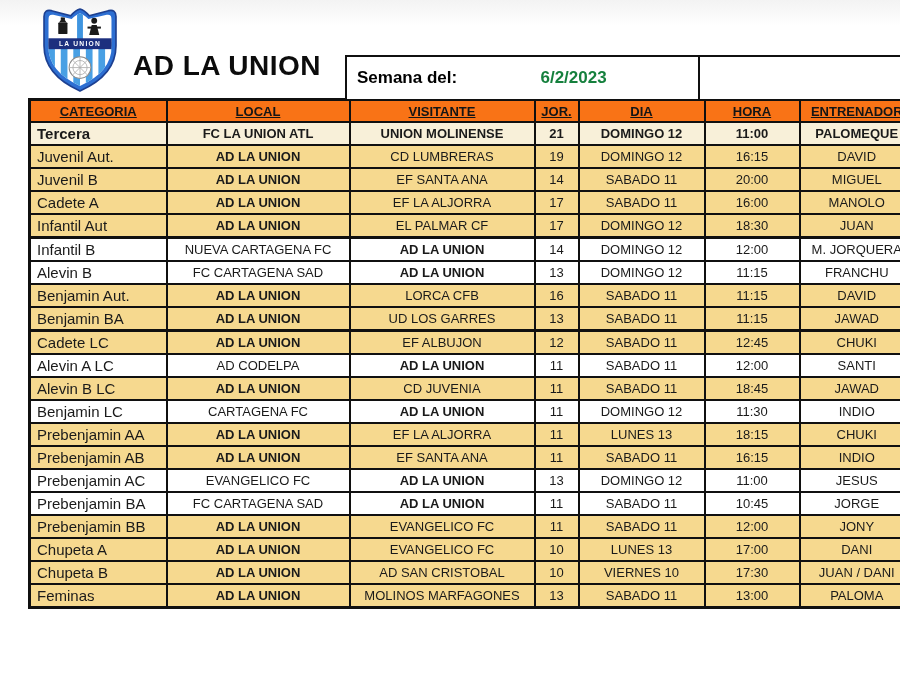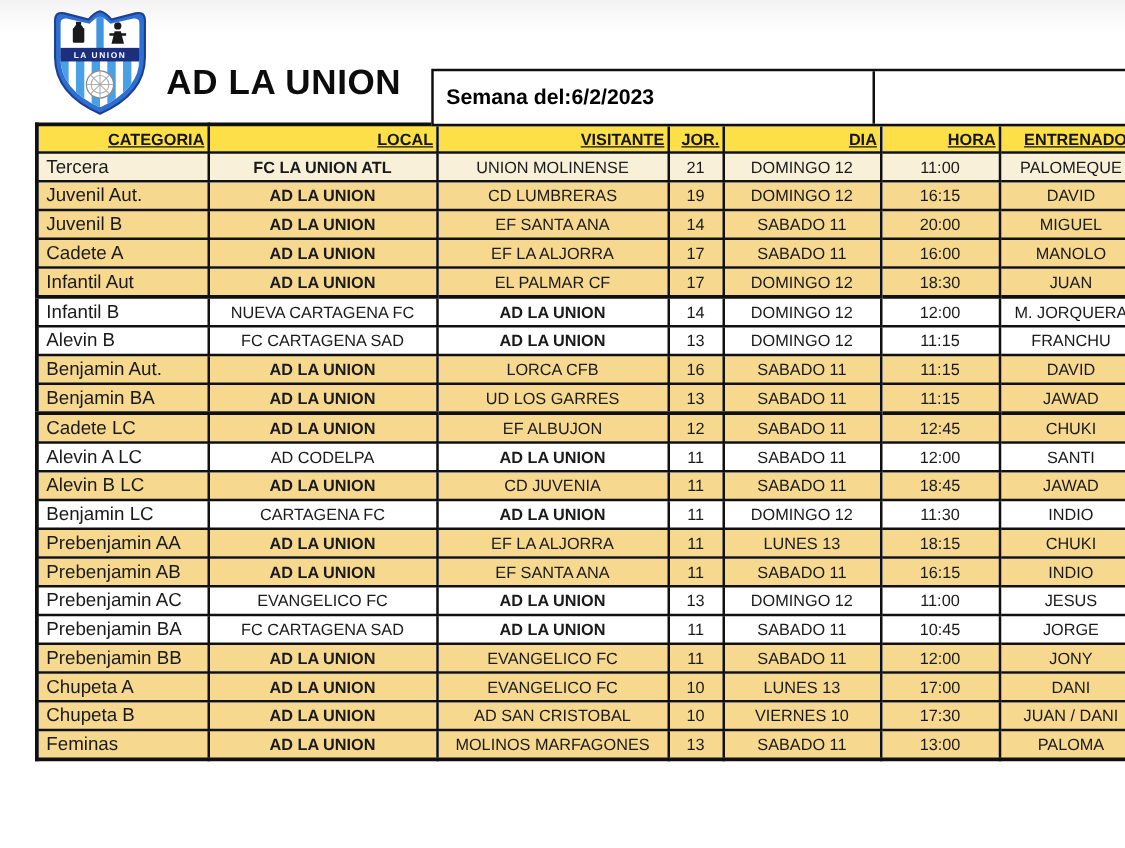--- a/index.html
+++ b/index.html
@@ -22,44 +22,44 @@
   .week-box {
     position: absolute; left: 325px; top: 55px;
     width: 568px; height: 46px;
     display: flex; background: #fff;
     border: 2px solid #101010; box-sizing: border-box;
   }
   .week-cell { display: flex; align-items: center; box-sizing: border-box; }
   .week-cell.from { flex: 0 0 353px; border-right: 2px solid #101010; padding: 0 8px 0 10px; }
   .week-cell.to   { flex: 1; padding: 0 8px 0 12px; }
   .week-label { font-weight: bold; font-size: 17px; color: #000; white-space: nowrap; }
-  .week-date  { flex: 1; font-weight: bold; font-size: 17px; color: #000000; }
+  .week-date  { flex: 1; text-align: center; font-weight: bold; font-size: 17px; color: #15803d; }
 
   
   table.schedule {
     border-collapse: collapse; table-layout: fixed;
     width: 885px; margin-left: 8px;
     border: 3px solid #101010;
   }
   .schedule th {
-    background: #fde047;
+    background: #f97316;
     font-size: 13px; font-weight: bold; text-decoration: underline;
     color: #151515; border: 2px solid #101010;
-    height: 20px; padding: 0 2px; white-space: nowrap; overflow: hidden; text-align: right;
+    height: 20px; padding: 0 2px; white-space: nowrap; overflow: hidden;
   }
   .schedule td {
     border: 2px solid #101010;
     height: 21px; padding: 0 3px;
     font-size: 13px; color: #1a1a1a;
     text-align: center; white-space: nowrap; overflow: hidden;
   }
   .schedule td.cat { text-align: left; font-size: 15px; padding-left: 6px; }
   .schedule td.b   { font-weight: bold; }
   tr.bg-gold  td { background: #f6d98f; }
-  tr.bg-cream td { background: #f8f0d9; }
+  tr.bg-cream td { background: #f8f0d9; font-weight: bold; }
   tr.bg-white td { background: #ffffff; text-align: center; }
   tr.sep td { border-top-width: 3px; }
 </style>
 </head>
 <body>
 
 <div class="page">
 
   <div class="topbar">
 

